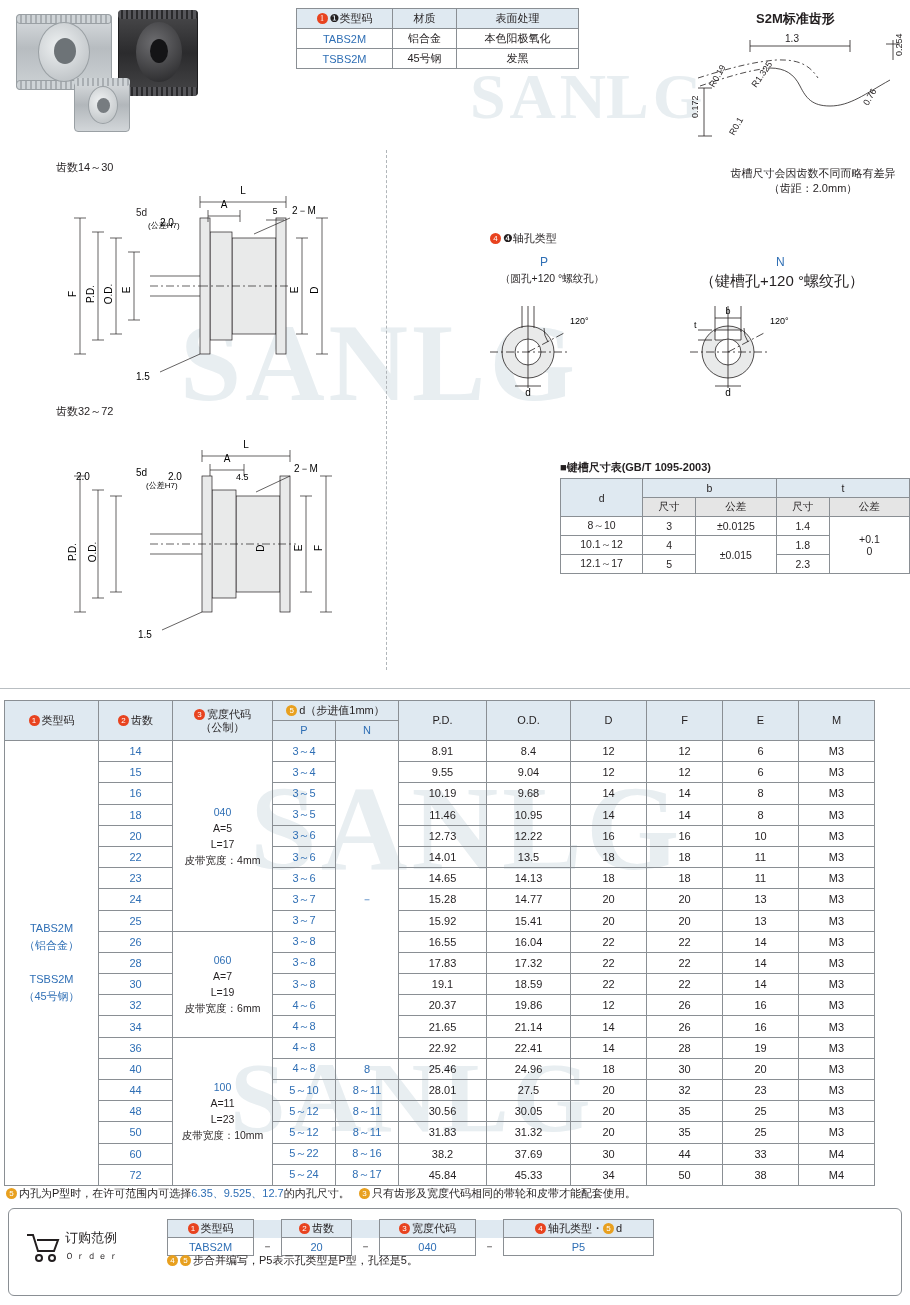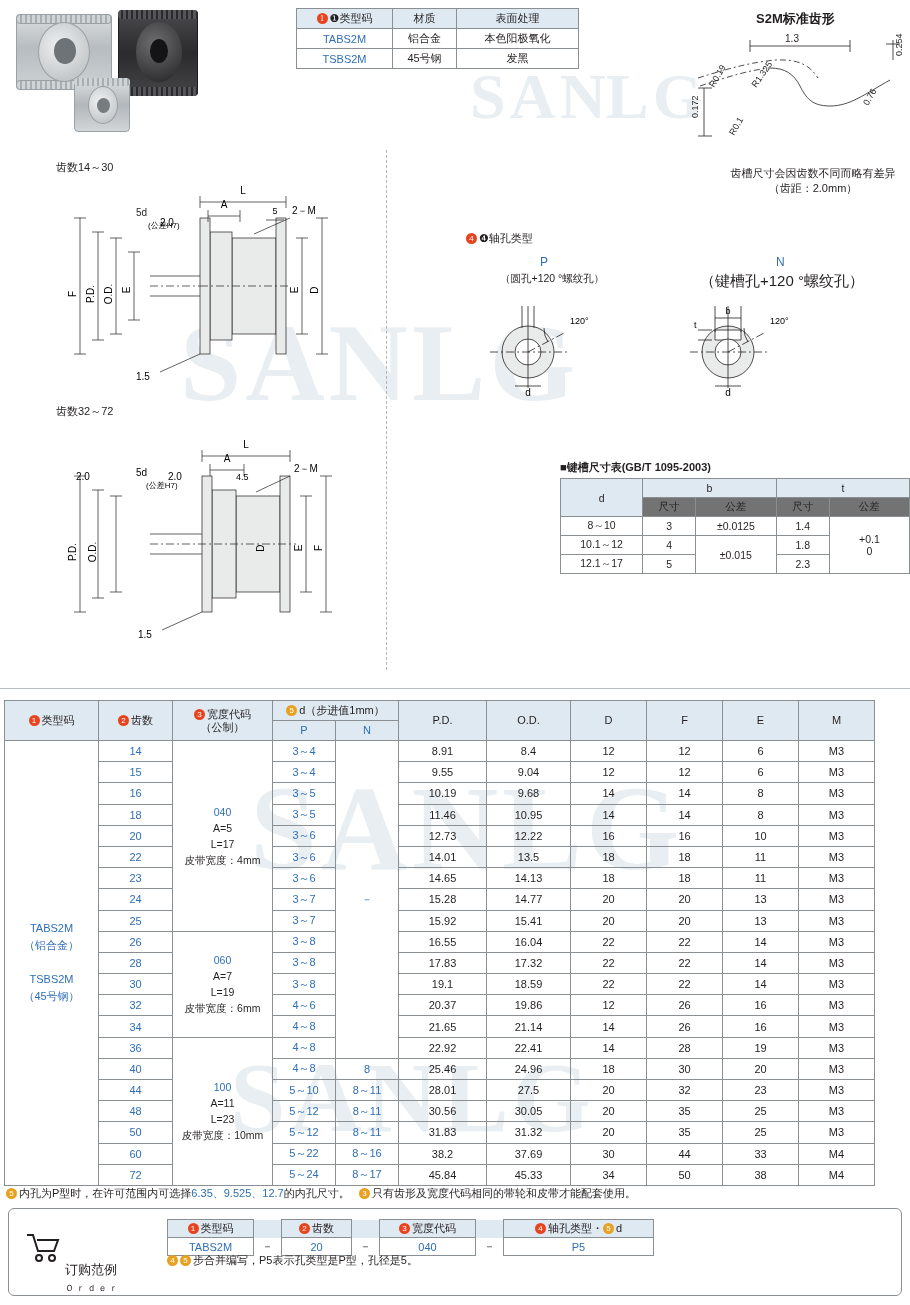--- a/index.html
+++ b/index.html
@@ -72,21 +72,21 @@
   .num-badge.y { background:#e8a01f; }
 
   
   .notes { position:absolute; left:6px; top:1186px; font-size:11px; width:900px; }
 
   
   .order-box {
     position:absolute; left:8px; top:1208px; width:894px; height:88px;
     border:1px solid #8a8f94; border-radius:6px; background:#fff;
   }
-  .order-title { position:absolute; left:56px; top:20px; font-size:13px; line-height:17px;margin-top:32px; }
+  .order-title { position:absolute; left:56px; top:20px; font-size:13px; line-height:17px; }
   .order-title .sub { font-size:9px; letter-spacing:2px; }
   .order-table { position:absolute; left:158px; top:10px; border-collapse:collapse; }
   .order-table td { border:1px solid #8a8f94; height:18px; font-size:11px; text-align:center; padding:0 8px; }
   .order-table .dash { border:none; width:18px; }
   .order-note { position:absolute; left:158px; top:44px; font-size:11px; }
 
   .cart { position:absolute; left:14px; top:18px; width:40px; height:40px; }
 </style>
 </head>
 <body>
@@ -277,21 +277,21 @@
       <text x="36" y="134" font-size="10" transform="rotate(-90,36,134)" text-anchor="middle">P.D.</text>
       <text x="56" y="134" font-size="10" transform="rotate(-90,56,134)" text-anchor="middle">O.D.</text>
       <text x="224" y="130" font-size="10" transform="rotate(-90,224,130)" text-anchor="middle">D</text>
       <text x="262" y="130" font-size="10" transform="rotate(-90,262,130)" text-anchor="middle">E</text>
       <text x="282" y="130" font-size="10" transform="rotate(-90,282,130)" text-anchor="middle">F</text>
       <text x="98" y="220" font-size="10">1.5</text>
     </svg>
 
     <div class="vdash"></div>
 
-    <div class="abs" style="left:466px; top:231px; font-size:11px;">
+    <div class="abs" style="left:490px; top:231px; font-size:11px;">
       <span class="num-badge">4</span><span>❹轴孔类型</span>
     </div>
     <div class="abs blue" style="left:540px; top:255px; font-size:12px;">P</div>
     <div class="abs" style="left:500px; top:272px; font-size:10.5px;">（圆孔+120 °螺纹孔）</div>
     <div class="abs blue" style="left:776px; top:255px; font-size:12px;">N</div>
     <div class="abs" style="left:700px; top:272px; font-size:15px;">（键槽孔+120 °螺纹孔）</div>
 
     <svg class="abs" style="left:470px; top:288px;" width="140" height="110">
       <g stroke="#231f20" fill="none" stroke-width="0.8">
         <circle cx="58" cy="64" r="26" fill="#e9eaea"></circle>
@@ -332,21 +332,21 @@
     </svg>
 
     <div class="key-title">■键槽尺寸表(GB/T 1095-2003)</div>
     <table class="tbl key-table">
       <tbody>
           <tr style="background:#dfe9f1;">
         <td rowspan="2" style="width:84px;">d</td>
         <td colspan="2" style="width:136px;">b</td>
         <td colspan="2" style="width:136px;">t</td>
       </tr>
-      <tr style="background:#737373;">
+      <tr style="background:#e5e5e5;">
         <td style="width:54px;">尺寸</td>
         <td style="width:82px;">公差</td>
         <td style="width:54px;">尺寸</td>
         <td style="width:82px;">公差</td>
       </tr>
       <tr>
         <td>8～10</td>
         <td>3</td>
         <td>±0.0125</td>
         <td>1.4</td>

